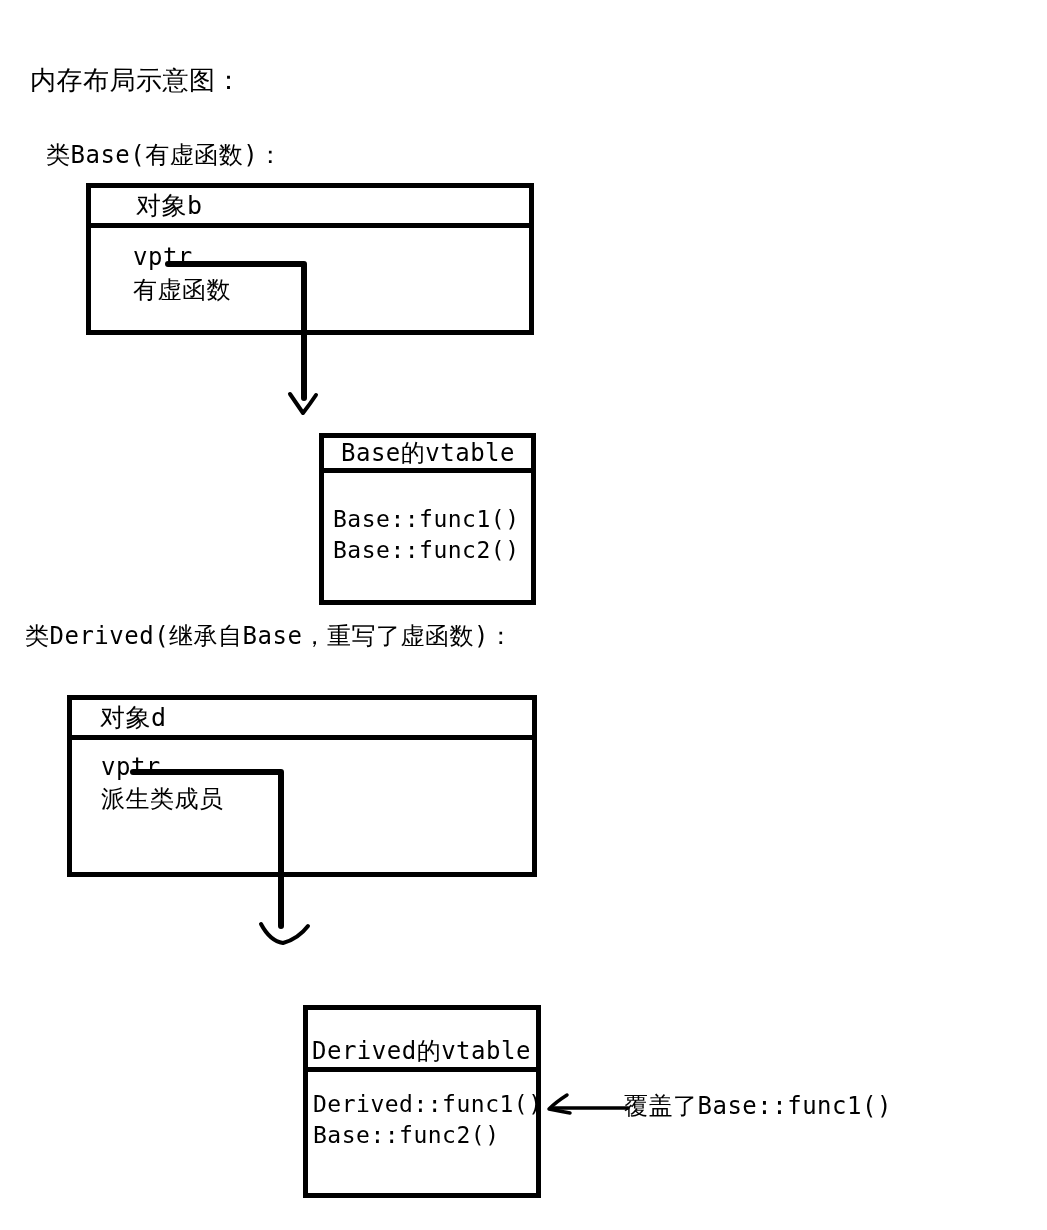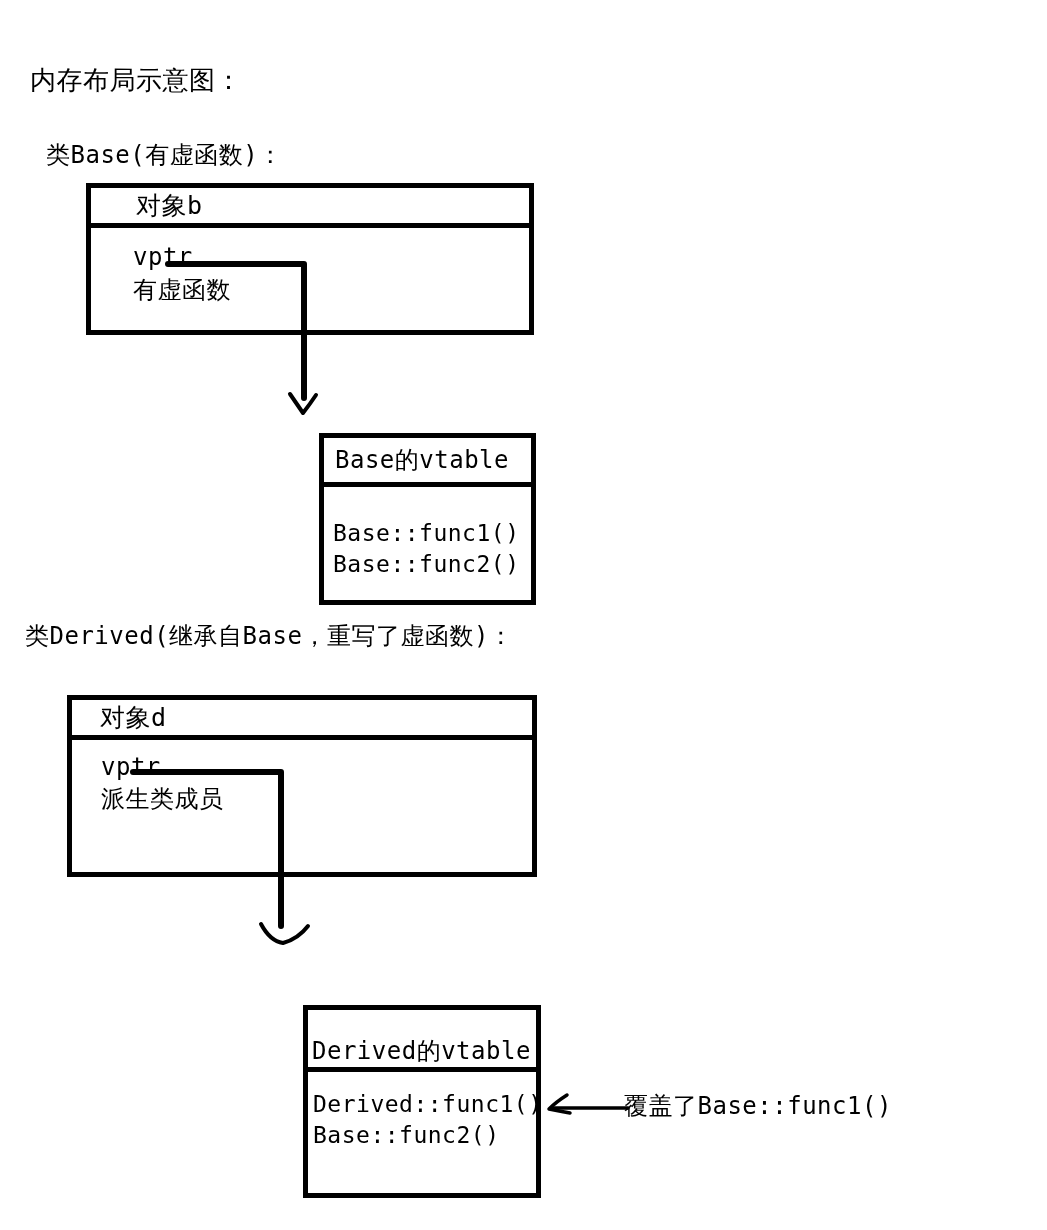--- a/index.html
+++ b/index.html
@@ -39,21 +39,21 @@
   .mem-box .bodyrows { font-size: 24px; letter-spacing: 0.5px; white-space: nowrap; }
   .mem-box .row { display: block; }
 
   
   #obj-b { left: 50px; top: 183px; width: 448px; height: 152px; }
   #obj-b .hdr { height: 40px; padding-left: 45px; }
   #obj-b .bodyrows { padding: 13px 0 0 42px; line-height: 33px; }
 
   
   #base-vtable { left: 283px; top: 433px; width: 217px; height: 172px; }
-  #base-vtable .hdr { height: 49px; padding-left: 11px; font-size: 24px; }
+  #base-vtable .hdr { height: 35px; padding-left: 17px; font-size: 24px; }
   #base-vtable .bodyrows { padding: 31px 0 0 9px; line-height: 31px; font-size: 23px; }
 
   
   #obj-d { left: 31px; top: 695px; width: 470px; height: 182px; }
   #obj-d .hdr { height: 40px; padding-left: 28px; }
   #obj-d .bodyrows { padding: 12px 0 0 29px; line-height: 31.5px; }
 
   
   #derived-vtable { left: 267px; top: 1005px; width: 238px; height: 193px; }
   #derived-vtable .hdr { height: 62px; padding-left: 4px; font-size: 24px; align-items: flex-end; }

